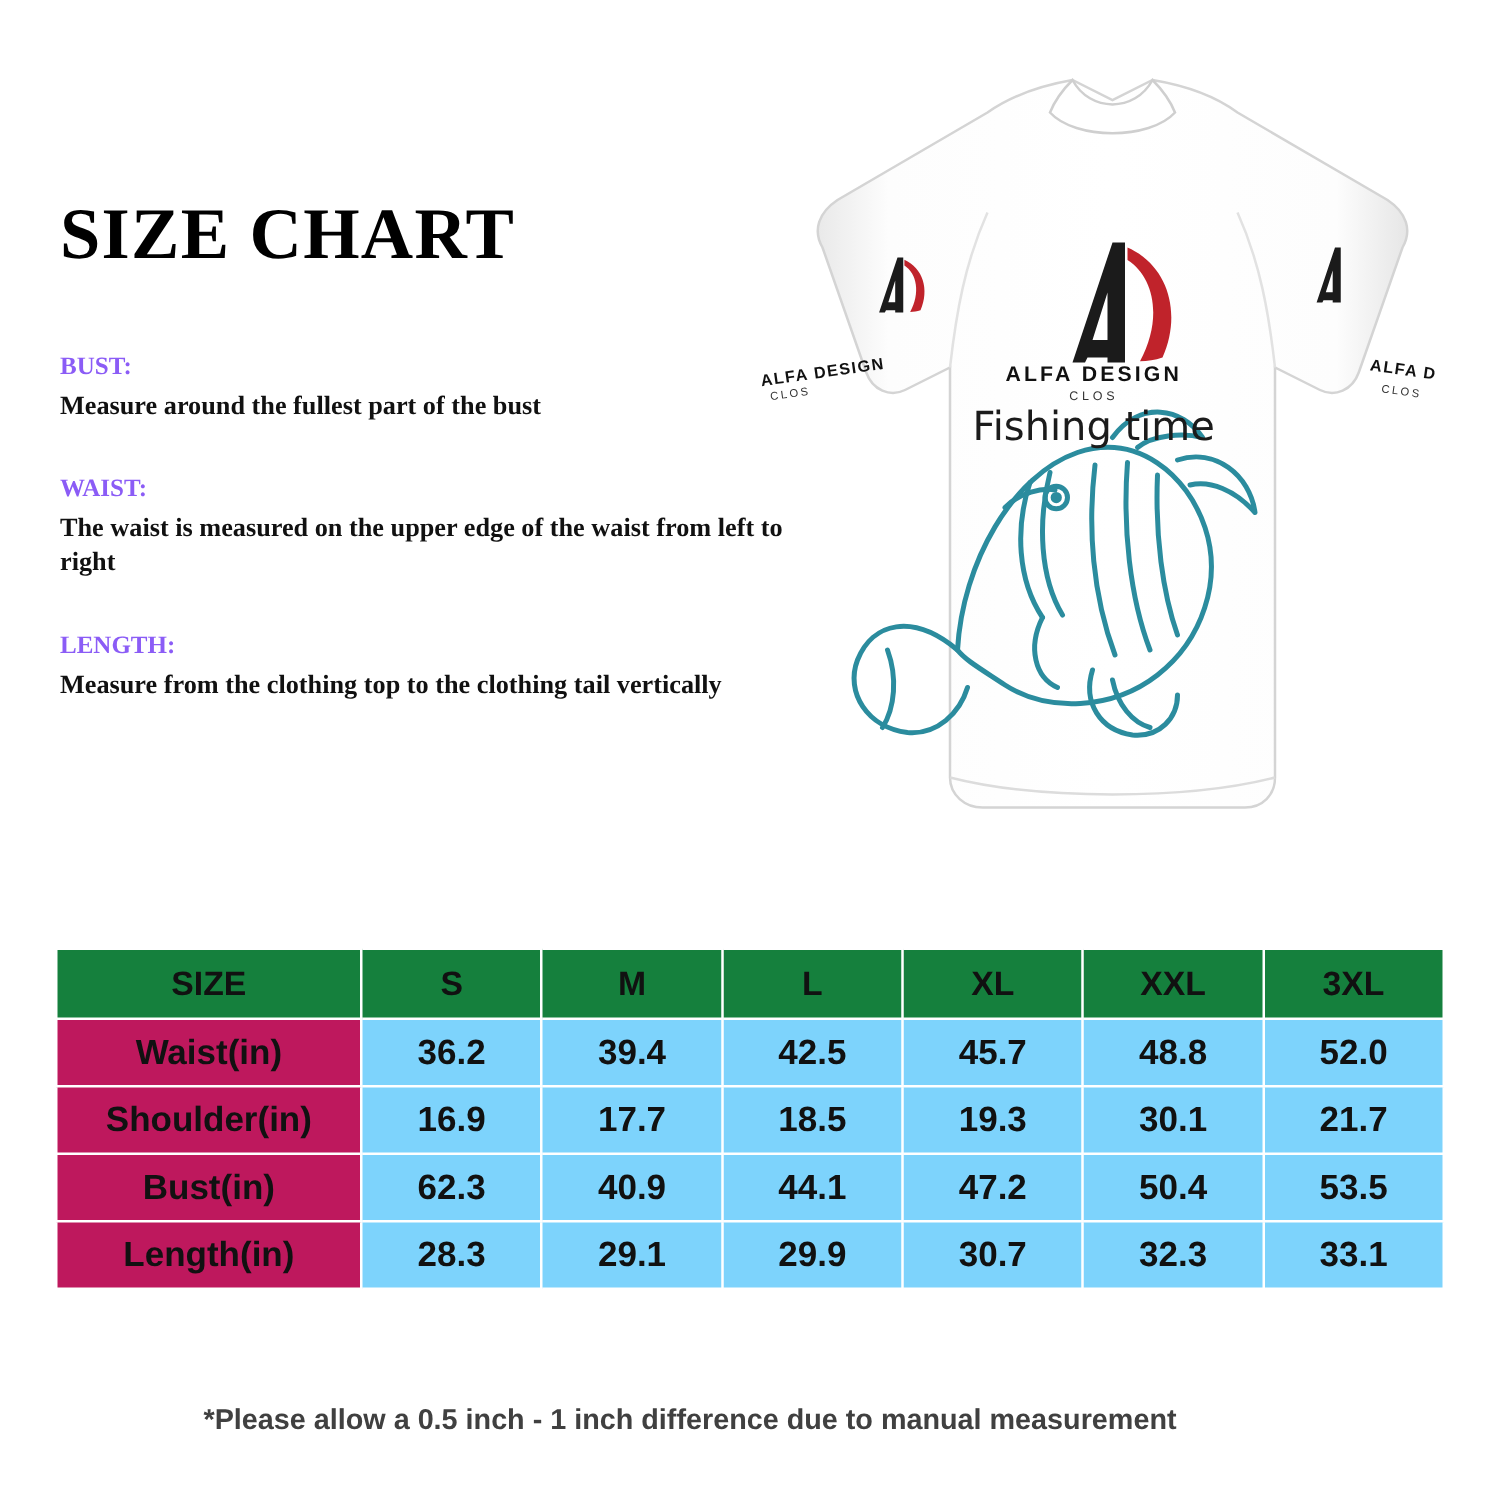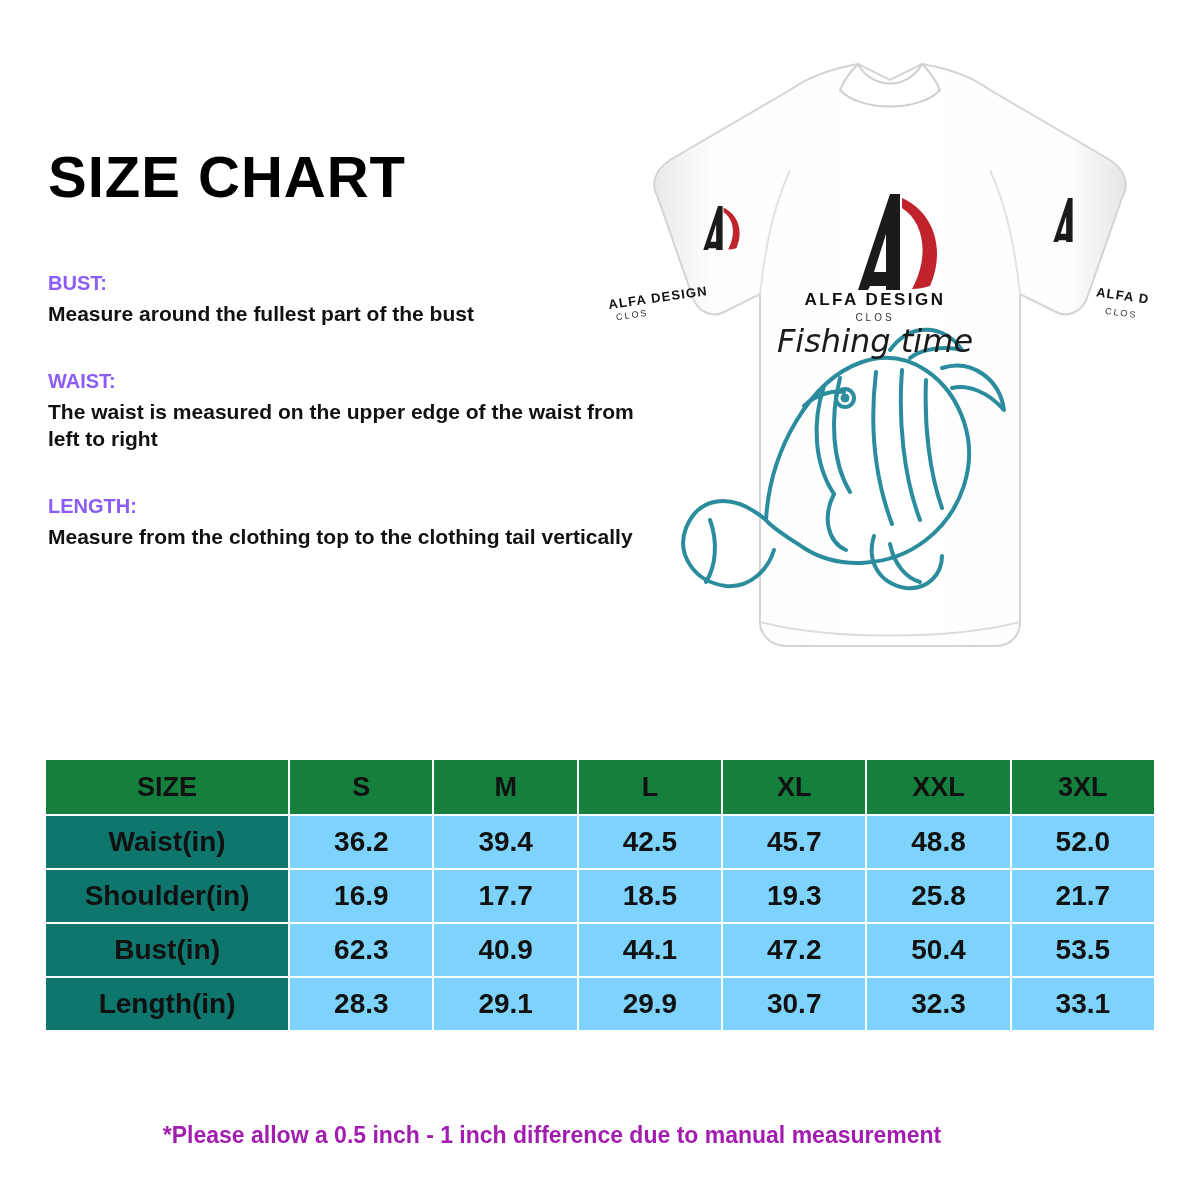--- a/index.html
+++ b/index.html
@@ -19,22 +19,23 @@
   .page {
     position: relative;
     width: 1200px;
     height: 1200px;
   }
 
   
   .info-col {
     position: absolute;
     left: 48px;
-    top: 148px;
+    top: 158px;
     width: 590px;
+    font-family: Liberation Serif, serif;
   }
 
   .main-title {
     font-size: 58px;
     font-weight: bold;
     letter-spacing: 1px;
     margin: 0 0 66px 0;
     line-height: 1;
     color: #000000;
   }
@@ -86,21 +87,20 @@
     top: 262px;
     font-size: 10px;
     letter-spacing: 3px;
     color: #333333;
   }
   .brand-tagline {
     top: 272px;
     font-size: 32px;
     color: #1b1b1b;
     font-family: "DejaVu Sans", sans-serif;
-    font-style: italic;
   }
 
   .sleeve-text-left {
     position: absolute;
     left: 18px;
     top: 240px;
     font-size: 13px;
     font-weight: bold;
     letter-spacing: 1.2px;
     color: #111111;
@@ -158,33 +158,33 @@
   }
   table.size-table thead th {
     background: #15803d;
     font-size: 27px;
     height: 52px;
   }
   table.size-table tbody td {
     background: #7dd3fc;
   }
   table.size-table tbody td.row-head {
-    background: #0f766e;
+    background: #be185d;
   }
   table.size-table col.first-col { width: 22%; }
 
   .footnote {
     position: absolute;
     left: 0;
     top: 1122px;
     width: 1104px;
     text-align: center;
     font-size: 23px;
     font-weight: bold;
-    color: #a21caf;
+    color: #404040;
   }
 </style>
 </head>
 <body>
 
 <div class="page">
 
   <div class="info-col">
     <h1 class="main-title">SIZE CHART</h1>
 
@@ -335,21 +335,21 @@
           <td>45.7</td>
           <td>48.8</td>
           <td>52.0</td>
         </tr>
         <tr>
           <td class="row-head">Shoulder(in)</td>
           <td>16.9</td>
           <td>17.7</td>
           <td>18.5</td>
           <td>19.3</td>
-          <td>25.8</td>
+          <td>30.1</td>
           <td>21.7</td>
         </tr>
         <tr>
           <td class="row-head">Bust(in)</td>
           <td>62.3</td>
           <td>40.9</td>
           <td>44.1</td>
           <td>47.2</td>
           <td>50.4</td>
           <td>53.5</td>

